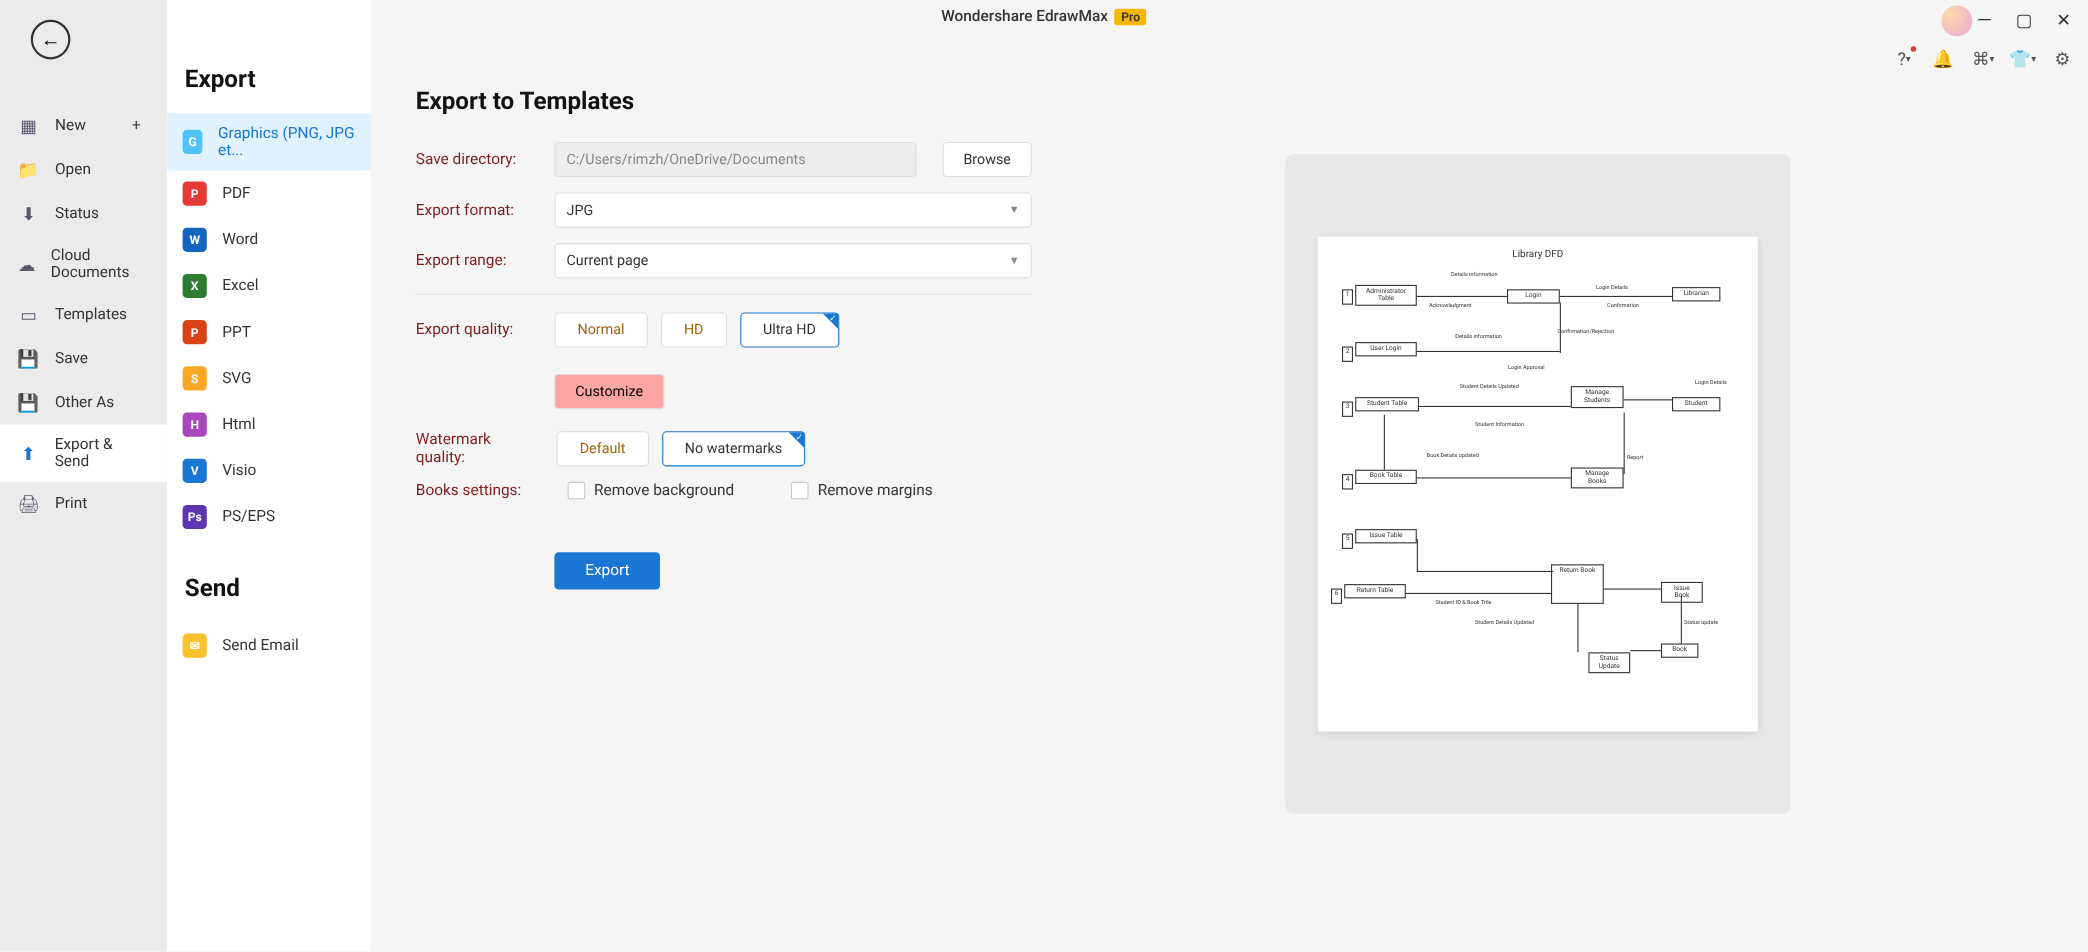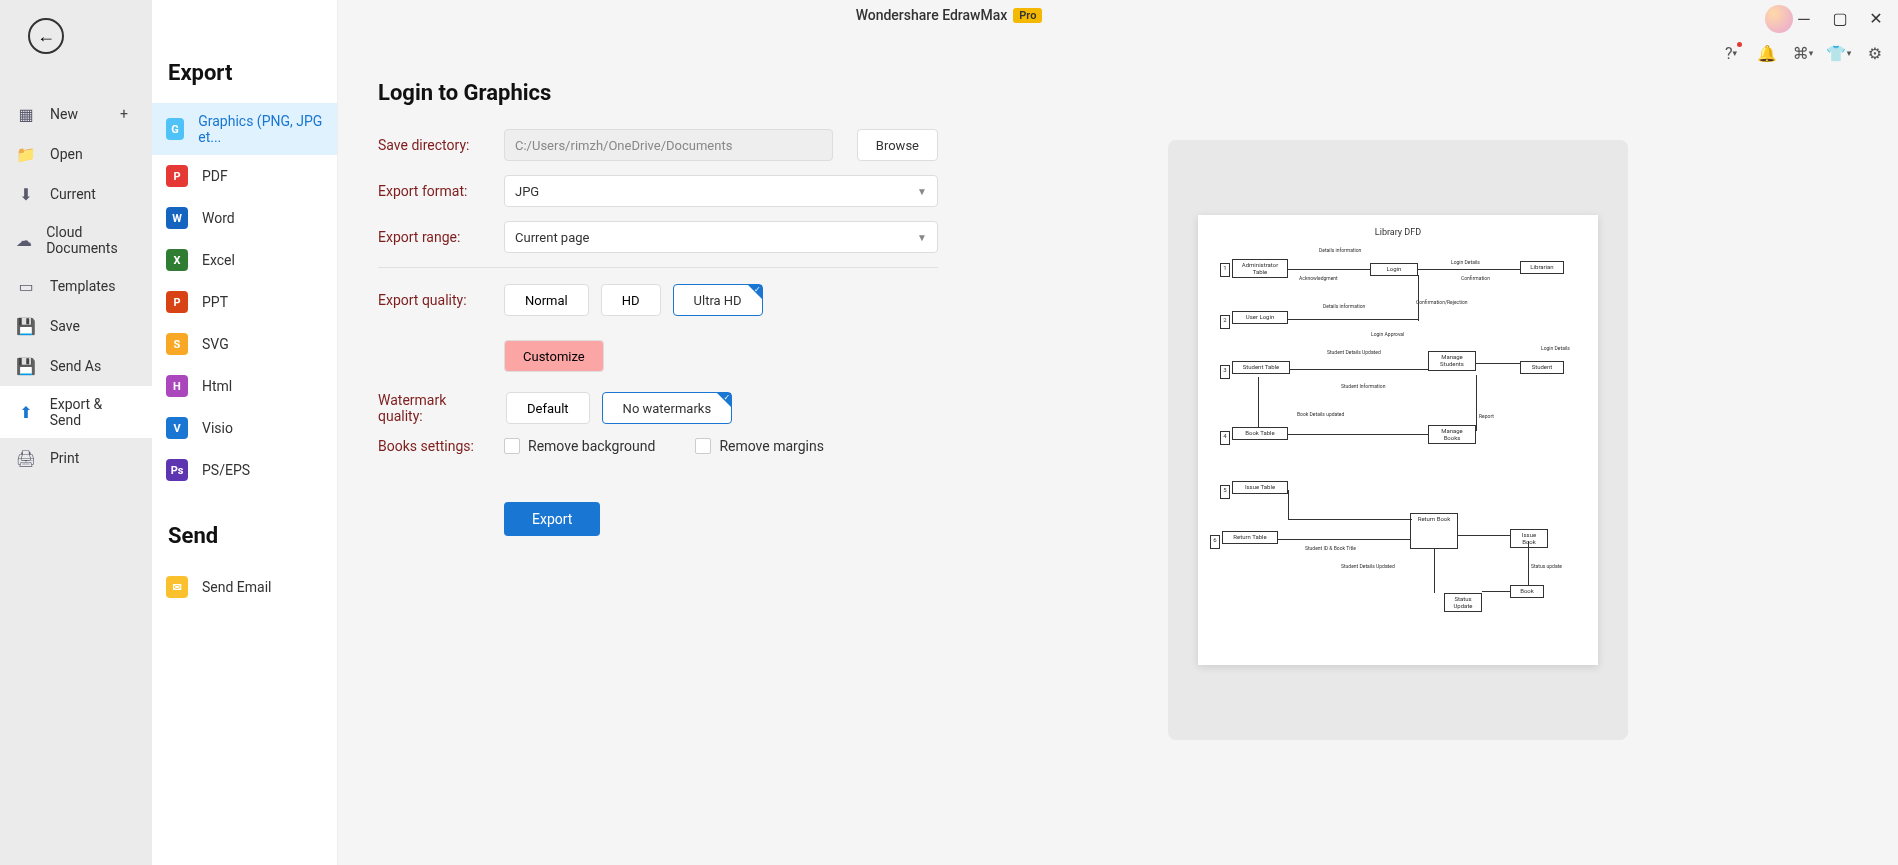--- a/index.html
+++ b/index.html
@@ -50,28 +50,28 @@
 .main-heading { font-size: 22px; font-weight: 700; color: #111; margin-bottom: 24px; }
 .form-row { display: flex; align-items: center; gap: 16px; margin-bottom: 14px; }
 .form-label { width: 110px; font-size: 14px; color: #7f1d1d; }
 .text-input { flex: 1; height: 32px; border: 1px solid #ddd; border-radius: 4px; padding: 0 10px; font-size: 13px; color:#333; background:#fff; }
 .text-input.readonly { background: #eee; color: #888; }
 .browse-btn { height: 32px; padding: 0 18px; border: 1px solid #ddd; background: #fff; border-radius: 4px; font-size: 13px; color: #333; cursor: pointer; margin-left: 8px; }
 .select { flex: 1; height: 32px; border: 1px solid #ddd; border-radius: 4px; padding: 0 10px; font-size: 13px; display: flex; align-items: center; justify-content: space-between; cursor: pointer; background:#fff; color:#333;}
 .caret { font-size: 10px; color: #888; }
 .divider { height: 1px; background: #e0e0e0; margin: 14px 0 16px 0; }
 .quality-group { display: flex; gap: 12px; }
-.quality-btn { height: 32px; padding: 0 20px; border: 1px solid #ddd; border-radius: 4px; font-size: 13px; color: #000000; cursor: pointer; background: #fff; position: relative; }
+.quality-btn { height: 32px; padding: 0 20px; border: 1px solid #ddd; border-radius: 4px; font-size: 13px; color: #a16207; cursor: pointer; background: #fff; position: relative; }
 .quality-btn.selected { border: 1px solid #1976d2; color: #333; }
 .corner-tick { position: absolute; top: 0; right: 0; width: 0; height: 0; border-left: 14px solid transparent; border-top: 14px solid #1976d2; }
 .corner-tick::after { content: "✓"; color: #fff; font-size: 8px; position: absolute; top: -14px; right: 1px; }
 .customize-btn { height: 32px; padding: 0 18px; border: 1px solid #ddd; background: #fca5a5; border-radius: 4px; font-size: 13px; cursor: pointer; margin-top: 10px; margin-left: 126px; display:inline-block; }
 .watermark-row { margin-top: 20px; }
 .wm-group { display: flex; gap: 12px; }
-.checkbox-item { display: flex; align-items: center; gap: 8px; font-size: 14px; color: #333; }
+.checkbox-item { display: flex; align-items: center; gap: 8px; font-size: 14px; color: #333; margin-left: 12px; }
 .checkbox { width: 16px; height: 16px; border: 1px solid #ccc; border-radius: 2px; background: #fff; cursor:pointer; }
 .checkboxes { display: flex; gap: 40px; }
 .export-btn { margin-top: 34px; margin-left: 126px; height: 34px; padding: 0 28px; background: #1976d2; color: #fff; border: none; border-radius: 4px; font-size: 14px; cursor: pointer; }
 
 
 .preview-area { flex: 1; display: flex; justify-content: center; align-items: flex-start; padding-top: 60px; }
 .preview-bg { width: 460px; height: 600px; background: #e8e8e8; border-radius: 8px; display:flex; align-items:center; justify-content:center; }
 .preview-doc { width: 400px; height: 450px; background: #fff; box-shadow: 0 2px 8px rgba(0,0,0,0.12); padding: 12px; font-size: 7px; color: #333; position: relative; }
 .preview-title { text-align: center; font-size: 9px; margin-bottom: 8px; }
 .dfd { position: relative; width: 100%; height: 400px; }
@@ -108,37 +108,37 @@
     <span class="menu-icon">▦</span>
     <span>New</span>
     <span class="new-plus">+</span>
   </div>
   <div class="menu-item">
     <span class="menu-icon">📁</span>
     <span>Open</span>
   </div>
   <div class="menu-item">
     <span class="menu-icon">⬇</span>
-    <span>Current</span>
+    <span>Status</span>
   </div>
   <div class="menu-item">
     <span class="menu-icon">☁</span>
     <span>Cloud Documents</span>
   </div>
   <div class="menu-item">
     <span class="menu-icon">▭</span>
     <span>Templates</span>
   </div>
   <div class="menu-item">
     <span class="menu-icon">💾</span>
     <span>Save</span>
   </div>
   <div class="menu-item">
     <span class="menu-icon">💾</span>
-    <span>Send As</span>
+    <span>Other As</span>
   </div>
   <div class="menu-item active">
     <span class="menu-icon" style="color:#1976d2">⬆</span>
     <span>Export &amp; Send</span>
   </div>
   <div class="menu-item">
     <span class="menu-icon">🖨</span>
     <span>Print</span>
   </div>
 </div>
@@ -184,21 +184,21 @@
 
   <div class="sec-heading" style="margin-top:22px">Send</div>
   <div class="sec-item">
     <span class="sec-icon i-email">✉</span>
     <span>Send Email</span>
   </div>
 </div>
 
 <div class="main">
   <div class="form-area">
-    <div class="main-heading">Login to Graphics</div>
+    <div class="main-heading">Export to Templates</div>
 
     <div class="form-row">
       <span class="form-label">Save directory:</span>
       <input class="text-input readonly" readonly="" value="C:/Users/rimzh/OneDrive/Documents" style="">
       <button class="browse-btn">Browse</button>
     </div>
 
 
     <div class="form-row">
       <span class="form-label">Export format:</span>

